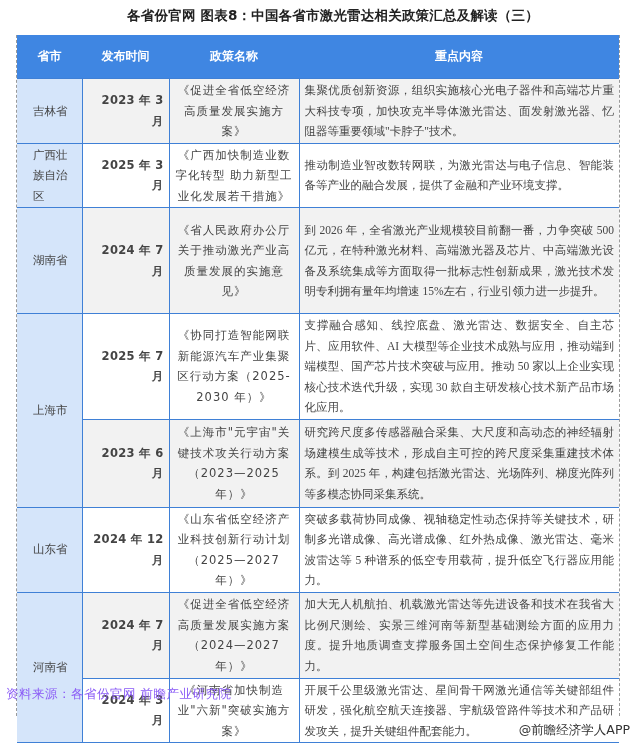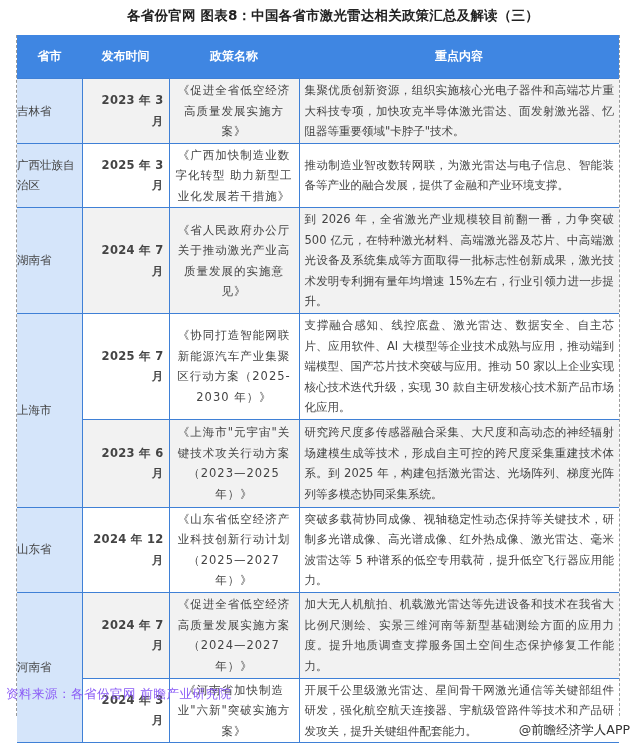--- a/index.html
+++ b/index.html
@@ -6,24 +6,24 @@
   body { width: 634px; height: 744px; position: relative; overflow: hidden;
          font-family: "DejaVu Sans", "Liberation Sans", sans-serif; color: #3a3a3a; }
   .title { position: absolute; top: 7px; left: 16px; width: 634px; text-align: center;
            font-size: 13.5px; font-weight: bold; color: #222; letter-spacing: 0.2px; }
   .frame { position: absolute; left: 16px; top: 35px; width: 604px; height: 681px;
            border-left: 1px dashed #9a9a9a; border-right: 1px dashed #9a9a9a; box-sizing: border-box; }
   table.policy { position: absolute; left: 17px; top: 35px; width: 602px; border-collapse: collapse; table-layout: fixed; }
   table.policy th { background: #3f86e2; color: #ffffff; font-size: 12px; font-weight: bold;
                     height: 43px; padding: 0; text-align: center; border: none; }
   table.policy td { border: 1px solid #3f80d6; font-size: 11.5px; line-height: 20.5px; padding: 1px 5px; vertical-align: middle; color: #444; }
-  table.policy td.prov { background: #d5e5fa; text-align: left; padding-left: 0; border-left: none; }
+  table.policy td.prov { background: #d5e5fa; text-align: left; padding-left: 16px; border-left: none; }
   table.policy td.date { text-align: right; letter-spacing: 0.3px; font-weight: bold; }
   table.policy td.name { text-align: center; letter-spacing: 1px; }
-  table.policy td.content { text-align: justify; border-right: none; }
+  table.policy td.content { text-align: justify; border-right: none; font-family: Liberation Serif, serif; }
   tr.shade td.date, tr.shade td.name, tr.shade td.content { background: #f2f2f2; }
   tr.white td.date, tr.white td.name, tr.white td.content { background: #ffffff; }
   .footer-left { position: absolute; left: 6px; top: 686px; font-size: 12.5px; color: #8b5cf6; letter-spacing: 0.5px; }
   .footer-right { position: absolute; right: 4px; top: 722px; font-size: 12.5px; color: #333; }
 </style>
 </head>
 <body>
 
 <div class="title">各省份官网  图表8：中国各省市激光雷达相关政策汇总及解读（三）</div>
 

